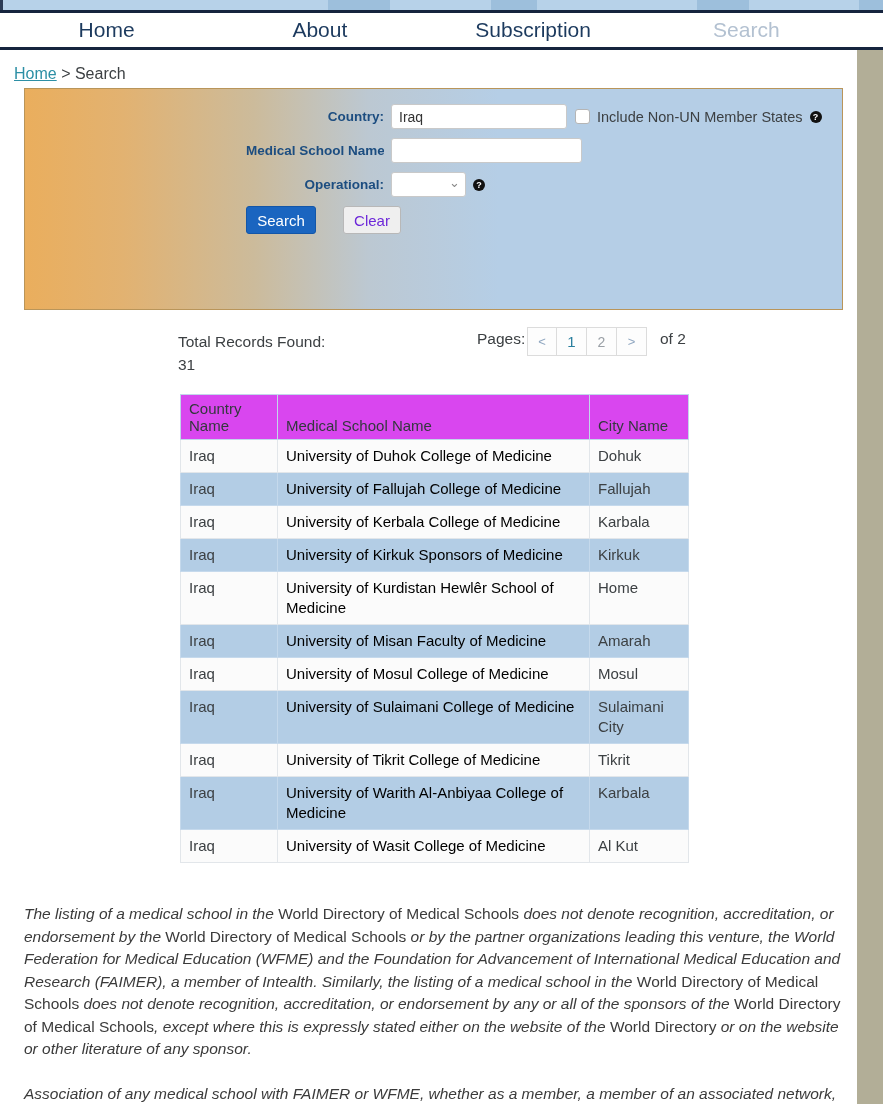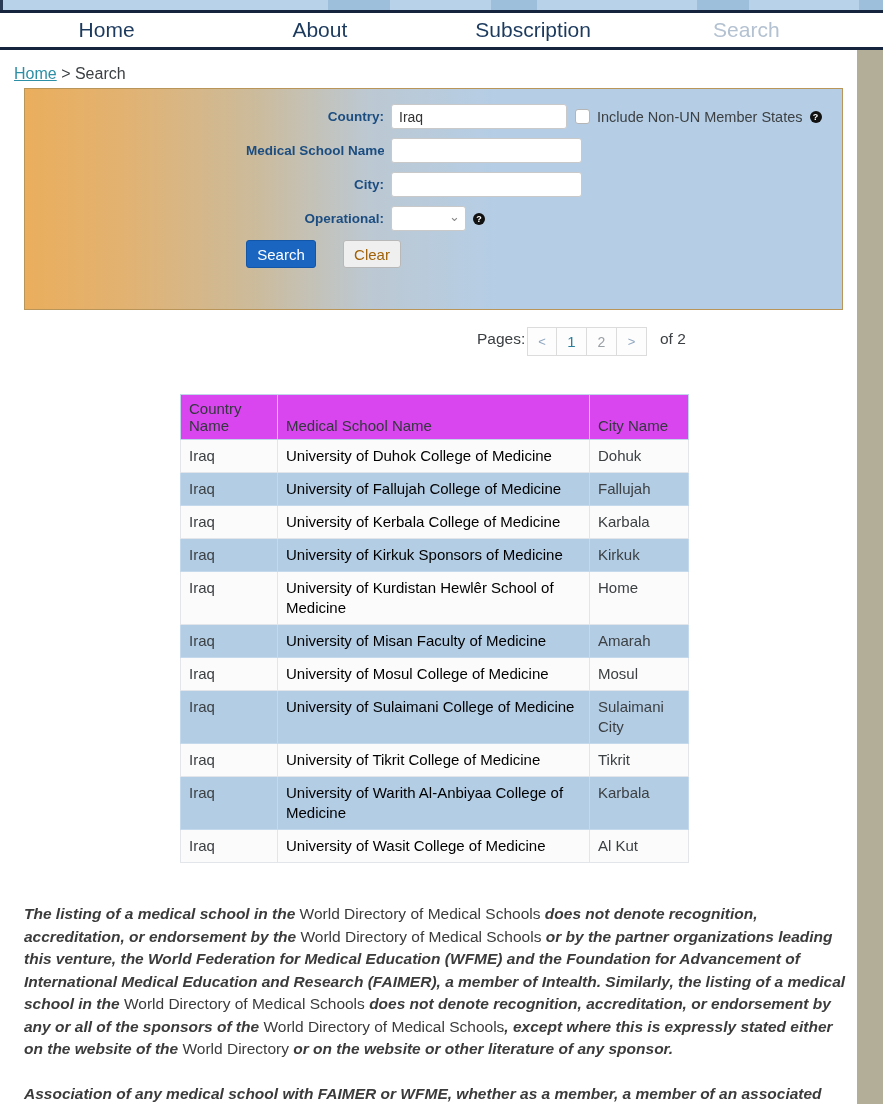--- a/index.html
+++ b/index.html
@@ -40,21 +40,21 @@
   .selectbox { position:relative; width:75px; height:25px; background:#fff; border:1px solid #c9c9c9;
     border-radius:3px; cursor:pointer; }
   .selectbox .chev { position:absolute; right:5px; top:2px; color:#888; font-size:13px; }
   .chk-group { display:flex; align-items:center; margin-left:8px; font-size:14.5px; color:#3c4043; white-space:nowrap; }
   .chk { width:15px; height:15px; background:#fff; border:1px solid #b5b5b5; border-radius:3px; margin-right:7px; cursor:pointer; }
   .info-icon { display:inline-block; width:12px; height:12px; border-radius:50%; background:#111;
     color:#fff; font-size:9px; line-height:12px; text-align:center; font-weight:bold; margin-left:7px; cursor:pointer; }
   .btn-row { margin-top:6px; display:flex; }
   .btn { height:28px; border-radius:3px; font-size:15px; cursor:pointer; font-family:"Liberation Sans",sans-serif; }
   .btn-search { width:70px; background:#1a65c0; border:1px solid #1356a8; color:#fff; }
-  .btn-clear { width:58px; margin-left:27px; background:#efefef; border:1px solid #b8b8b8; color:#a16207; }
+  .btn-clear { width:58px; margin-left:27px; background:#efefef; border:1px solid #b8b8b8; color:#6d28d9; }
 
   
   .results { position:relative; height:64px; margin-top:12px; font-size:15.5px; }
   .records { position:absolute; left:178px; top:8px; line-height:23px; }
   .pages-label { position:absolute; left:477px; top:8px; }
   .pager { position:absolute; left:527px; top:5px; display:flex; }
   .pg { width:30px; height:29px; background:#fdfdfd; border:1px solid #dcdcdc; display:flex;
     align-items:center; justify-content:center; font-size:14px; color:#9aa0a6; cursor:pointer; }
   .pg + .pg { border-left:none; }
   .pg.arrow { color:#8fa6c0; font-size:13px; }
@@ -66,21 +66,21 @@
   th { background:#d946ef; color:#33383d; text-align:left; font-weight:normal;
     padding:5px 8px; border:1px solid #c2d6ea; vertical-align:bottom; }
   td { padding:6px 8px; border:1px solid #e2e6ea; vertical-align:top; color:#3c4043; line-height:20px; }
   tr.stripe td { background:#b3cde5; border-color:#c5d9ec; }
   tr.plain td { background:#fbfbfb; }
   td a { color:#000000; text-decoration:none; cursor:pointer; }
 
   
   .disclaimer { margin:40px 36px 0 24px; font-size:15.5px; line-height:22.5px; color:#3b3b3b; }
   .disclaimer p { margin-bottom:22px; }
-  .it { font-style:italic;font-weight:bold; }
+  .it { font-style:italic; }
   .rm { font-style:normal; }
 </style>
 </head>
 <body>
 
 <div class="edge-right"></div>
 
 <div class="top-strip">
   <div class="blk blk1"></div>
   <div class="blk blk2"></div>
@@ -112,41 +112,41 @@
         <span>Include Non-UN Member States</span>
         <span class="info-icon">?</span>
       </div>
     </div>
 
     <div class="f-row">
       <div class="f-label">Medical School Name:</div>
       <input class="f-input w-text" type="text" value="" style="">
     </div>
 
-    <div class="f-row">
-      <div class="f-label">City:</div>
-      <input class="f-input w-text" type="text" value="" style="">
-    </div>
 
     <div class="f-row">
       <div class="f-label">Operational:</div>
       <div class="selectbox">
         <span class="chev">⌄</span>
       </div>
       <span class="info-icon">?</span>
     </div>
 
     <div class="btn-row">
       <button class="btn btn-search">Search</button>
       <button class="btn btn-clear">Clear</button>
     </div>
   </div>
 </div>
 
 <div class="results">
+  <div class="records">
+    <div>Total Records Found:</div>
+    <div>31</div>
+  </div>
   <div class="pages-label">Pages:</div>
   <div class="pager" id="pager">
       <div class="pg arrow">&lt;</div>
       <div class="pg current">1</div>
       <div class="pg">2</div>
       <div class="pg arrow">&gt;</div>
     </div>
   <div class="of-label">of 2</div>
 </div>
 

